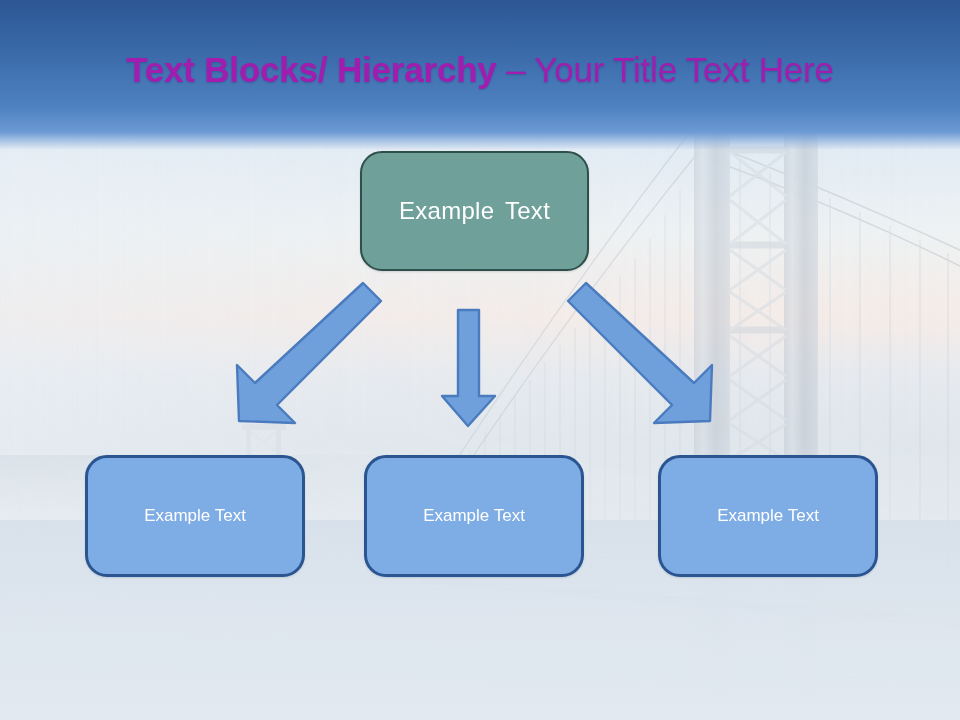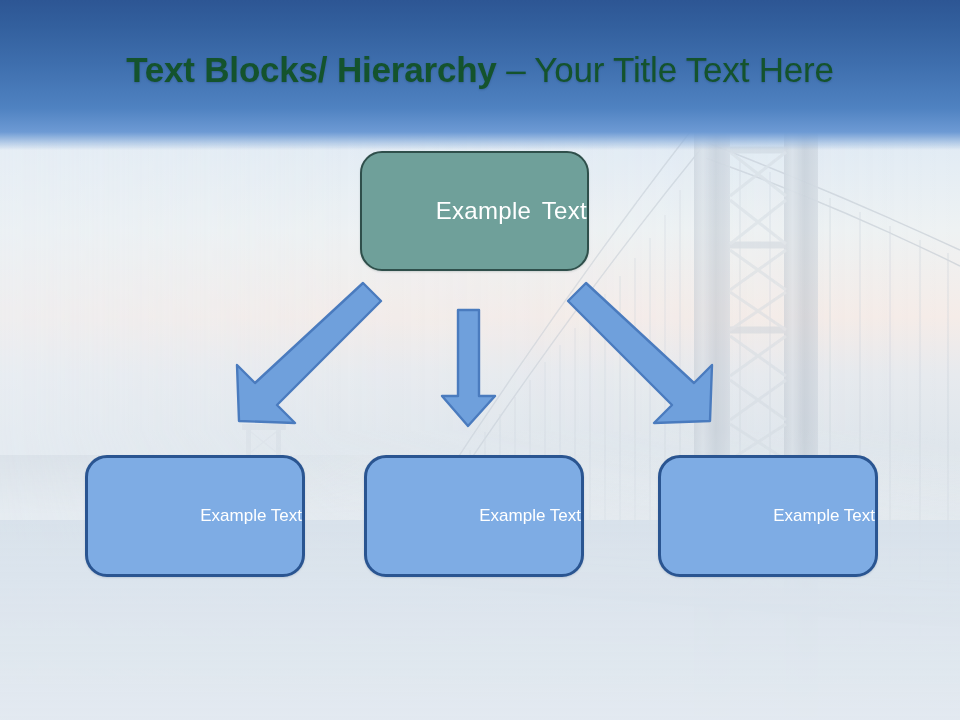--- a/index.html
+++ b/index.html
@@ -78,37 +78,37 @@
         rgba(140,176,220,0.55) 95%,
         rgba(190,214,238,0.0) 100%);
     pointer-events: none;
   }
   .header-title {
     position: absolute;
     left: 0;
     right: 0;
     top: 48px;
     text-align: center;
-    color: #14532d;
+    color: #a21caf;
     font-size: 35px;
     line-height: 44px;
     letter-spacing: -0.2px;
     white-space: nowrap;
     text-shadow: 0 1px 2px rgba(20,45,85,0.28);
   }
   .header-title .t-strong { font-weight: 700; }
   .header-title .t-light  { font-weight: 400; }
 
   
   .node {
     position: absolute;
     box-sizing: border-box;
     display: flex;
     align-items: center;
-    justify-content: flex-end;
+    justify-content: center;
     color: #ffffff;
     text-align: center;
     border-radius: 22px;
   }
   .node-top {
     left: 360px;
     top: 151px;
     width: 229px;
     height: 120px;
     background: #6fa09a;

